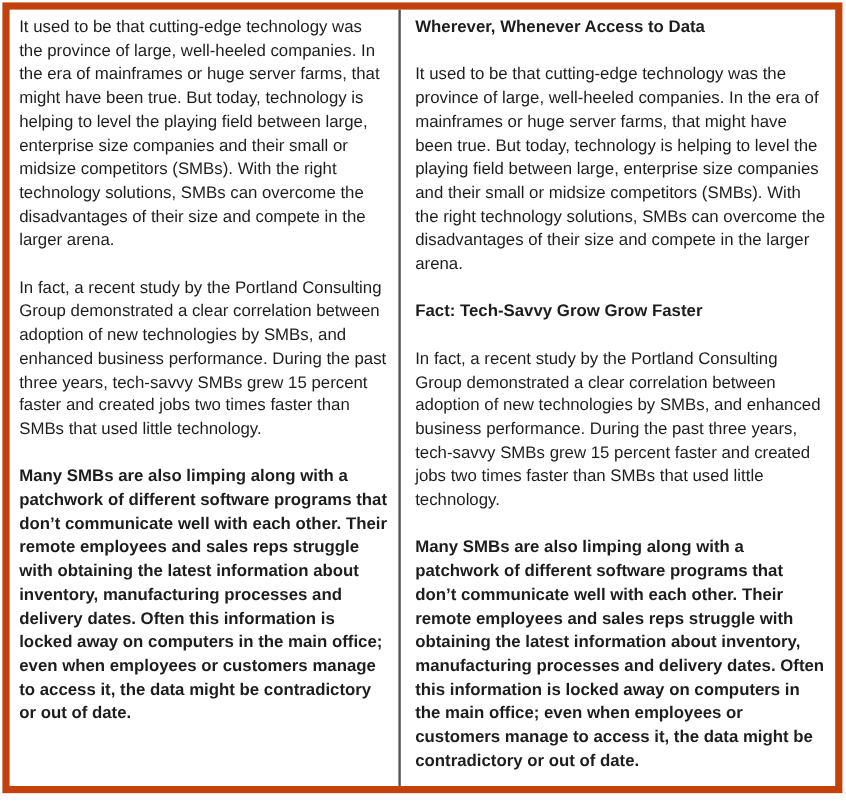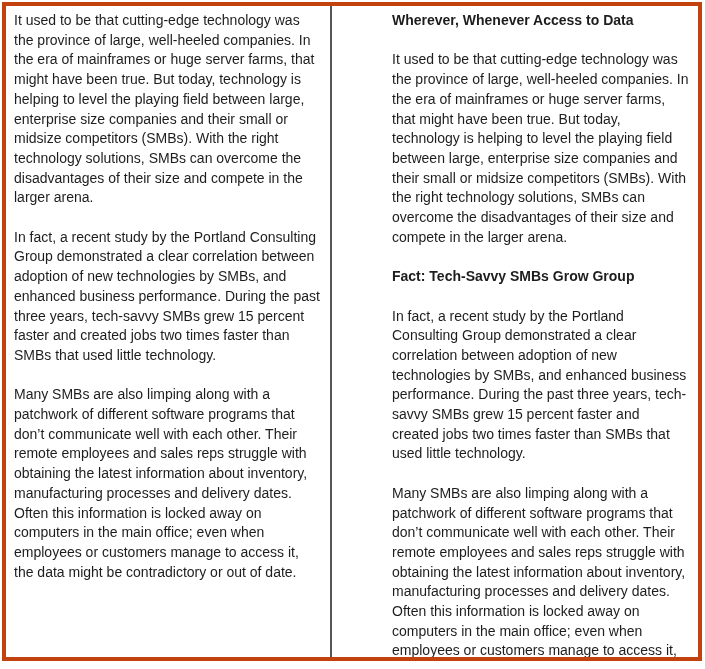--- a/index.html
+++ b/index.html
@@ -12,24 +12,23 @@
     height: 669px;
     overflow: hidden;
     font-family: "Liberation Sans", "DejaVu Sans", sans-serif;
     color: #1d1d1d;
   }
   .doc-table {
     box-sizing: border-box;
     margin: 2px 2px 0 2px;
     width: 700px;
     height: 659px;
-    border: 4px solid #c2410c;
+    border: 6px solid #c2410c;
     display: flex;
     background: #ffffff;
-    gap: 48px;
   }
   .cell {
     box-sizing: border-box;
     font-size: 14px;
     line-height: 19.7px;
     overflow: hidden;
   }
   .cell-left {
     width: 326px;
     border-right: 2px solid #565656;
@@ -37,20 +36,21 @@
   }
   .cell-right {
     flex: 1;
     padding: 5px 8px 4px 12px;
   }
   .para {
     margin: 0 0 19.7px 0;
   }
   .para:last-child {
     margin-bottom: 0;
+    font-weight: bold;
   }
   .heading {
     font-weight: bold;
     margin: 0 0 19.7px 0;
   }
   .heading.tight {
     margin-bottom: 0;
   }
 </style>
 </head>
@@ -61,19 +61,19 @@
   <div class="cell cell-left">
     <p class="para">It used to be that cutting-edge technology was the province of large, well-heeled companies. In the era of mainframes or huge server farms, that might have been true. But today, technology is helping to level the playing field between large, enterprise size companies and their small or midsize competitors (SMBs). With the right technology solutions, SMBs can overcome the disadvantages of their size and compete in the larger arena.</p>
     <p class="para">In fact, a recent study by the Portland Consulting Group demonstrated a clear correlation between adoption of new technologies by SMBs, and enhanced business performance. During the past three years, tech-savvy SMBs grew 15 percent faster and created jobs two times faster than SMBs that used little technology.</p>
     <p class="para">Many SMBs are also limping along with a patchwork of different software programs that don’t communicate well with each other. Their remote employees and sales reps struggle with obtaining the latest information about inventory, manufacturing processes and delivery dates. Often this information is locked away on computers in the main office; even when employees or customers manage to access it, the data might be contradictory or out of date.</p>
   </div>
 
   <div class="cell cell-right">
     <p class="heading">Wherever, Whenever Access to Data</p>
     <p class="para">It used to be that cutting-edge technology was the province of large, well-heeled companies. In the era of mainframes or huge server farms, that might have been true. But today, technology is helping to level the playing field between large, enterprise size companies and their small or midsize competitors (SMBs). With the right technology solutions, SMBs can overcome the disadvantages of their size and compete in the larger arena.</p>
 
-    <p class="heading">Fact: Tech-Savvy SMBs Grow Group</p>
+    <p class="heading">Fact: Tech-Savvy Grow Grow Faster</p>
     <p class="para">In fact, a recent study by the Portland Consulting Group demonstrated a clear correlation between adoption of new technologies by SMBs, and enhanced business performance. During the past three years, tech-savvy SMBs grew 15 percent faster and created jobs two times faster than SMBs that used little technology.</p>
 
     <p class="para">Many SMBs are also limping along with a patchwork of different software programs that don’t communicate well with each other. Their remote employees and sales reps struggle with obtaining the latest information about inventory, manufacturing processes and delivery dates. Often this information is locked away on computers in the main office; even when employees or customers manage to access it, the data might be contradictory or out of date.</p>
   </div>
 
 </div>
 
 </body></html>

